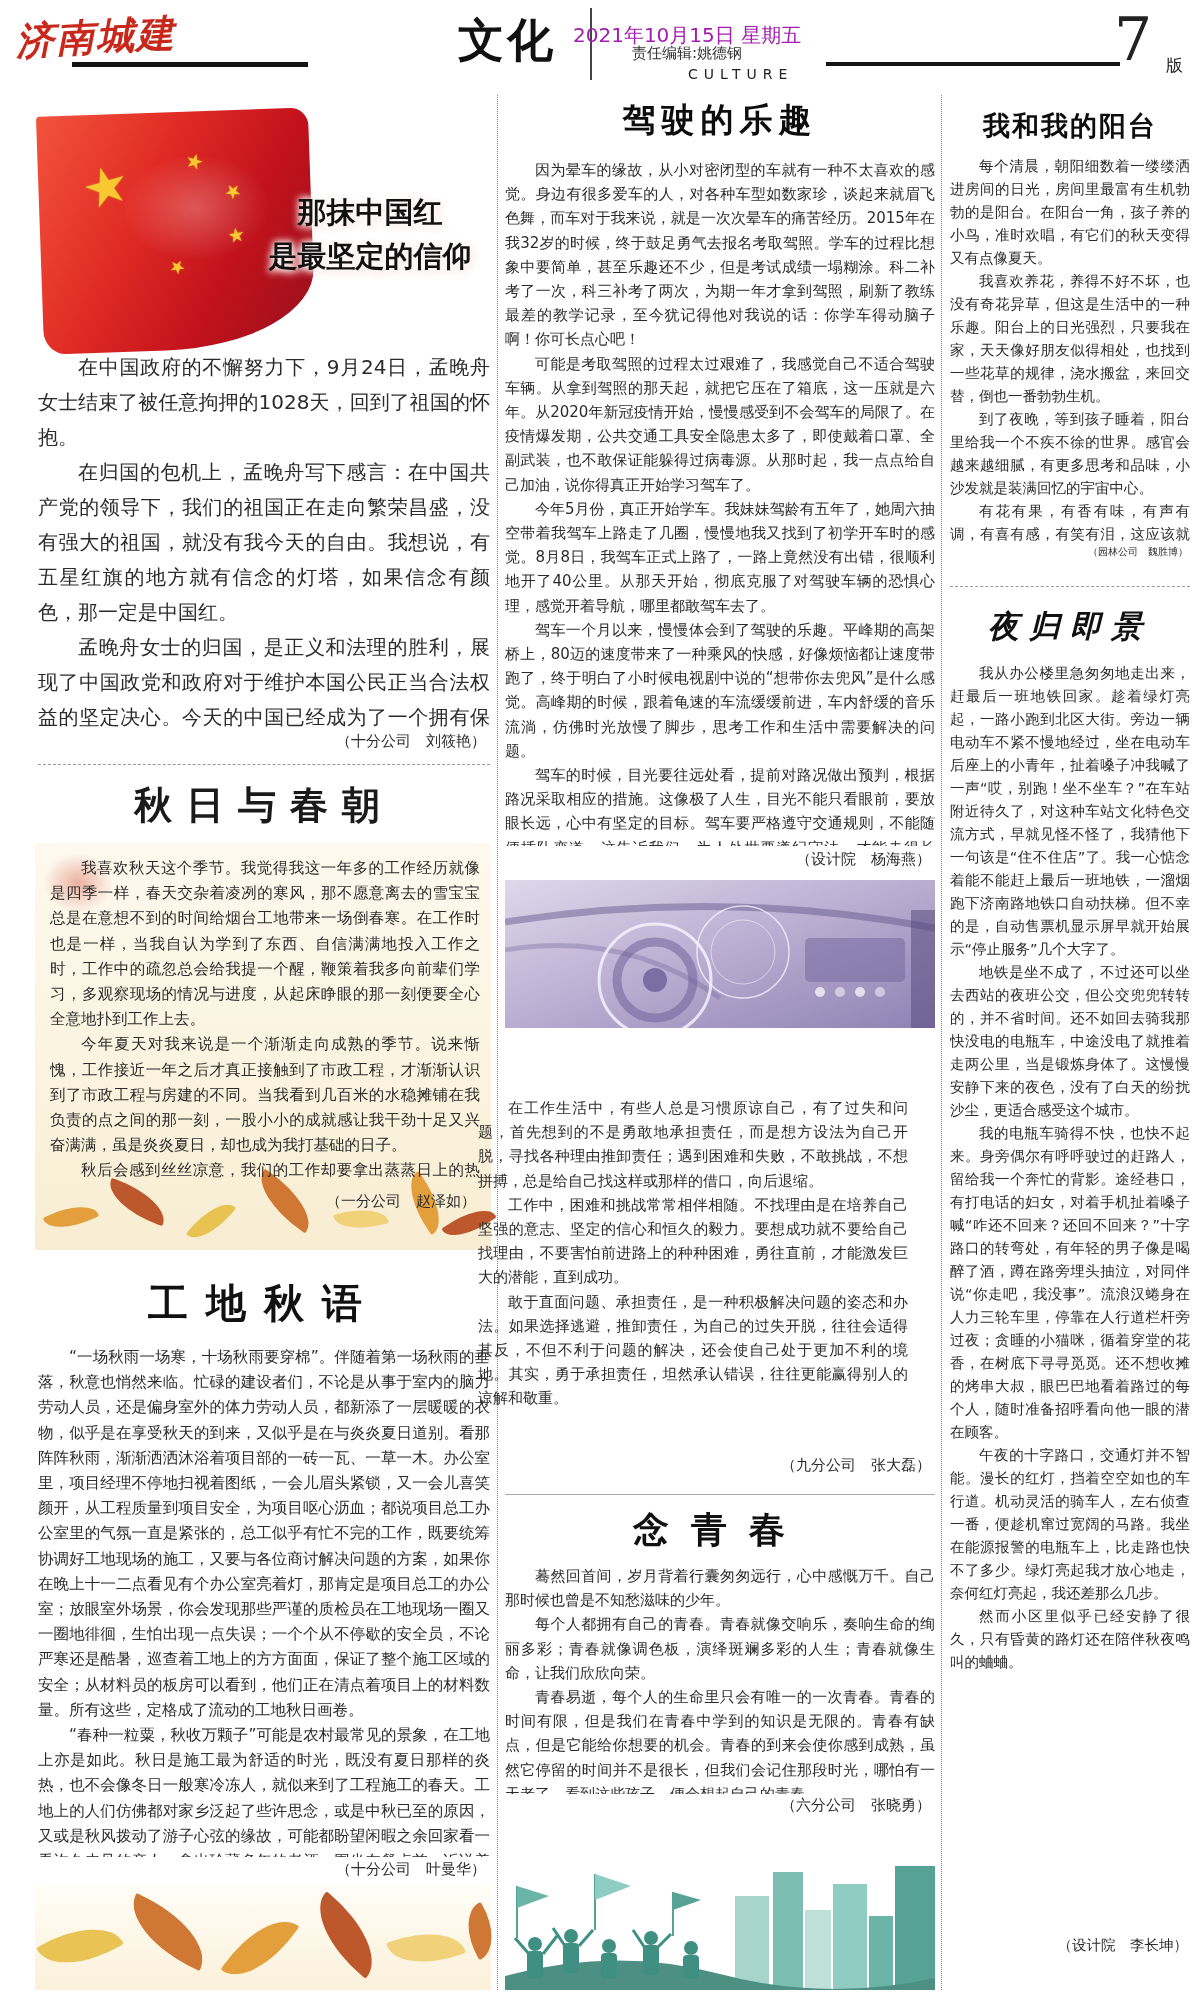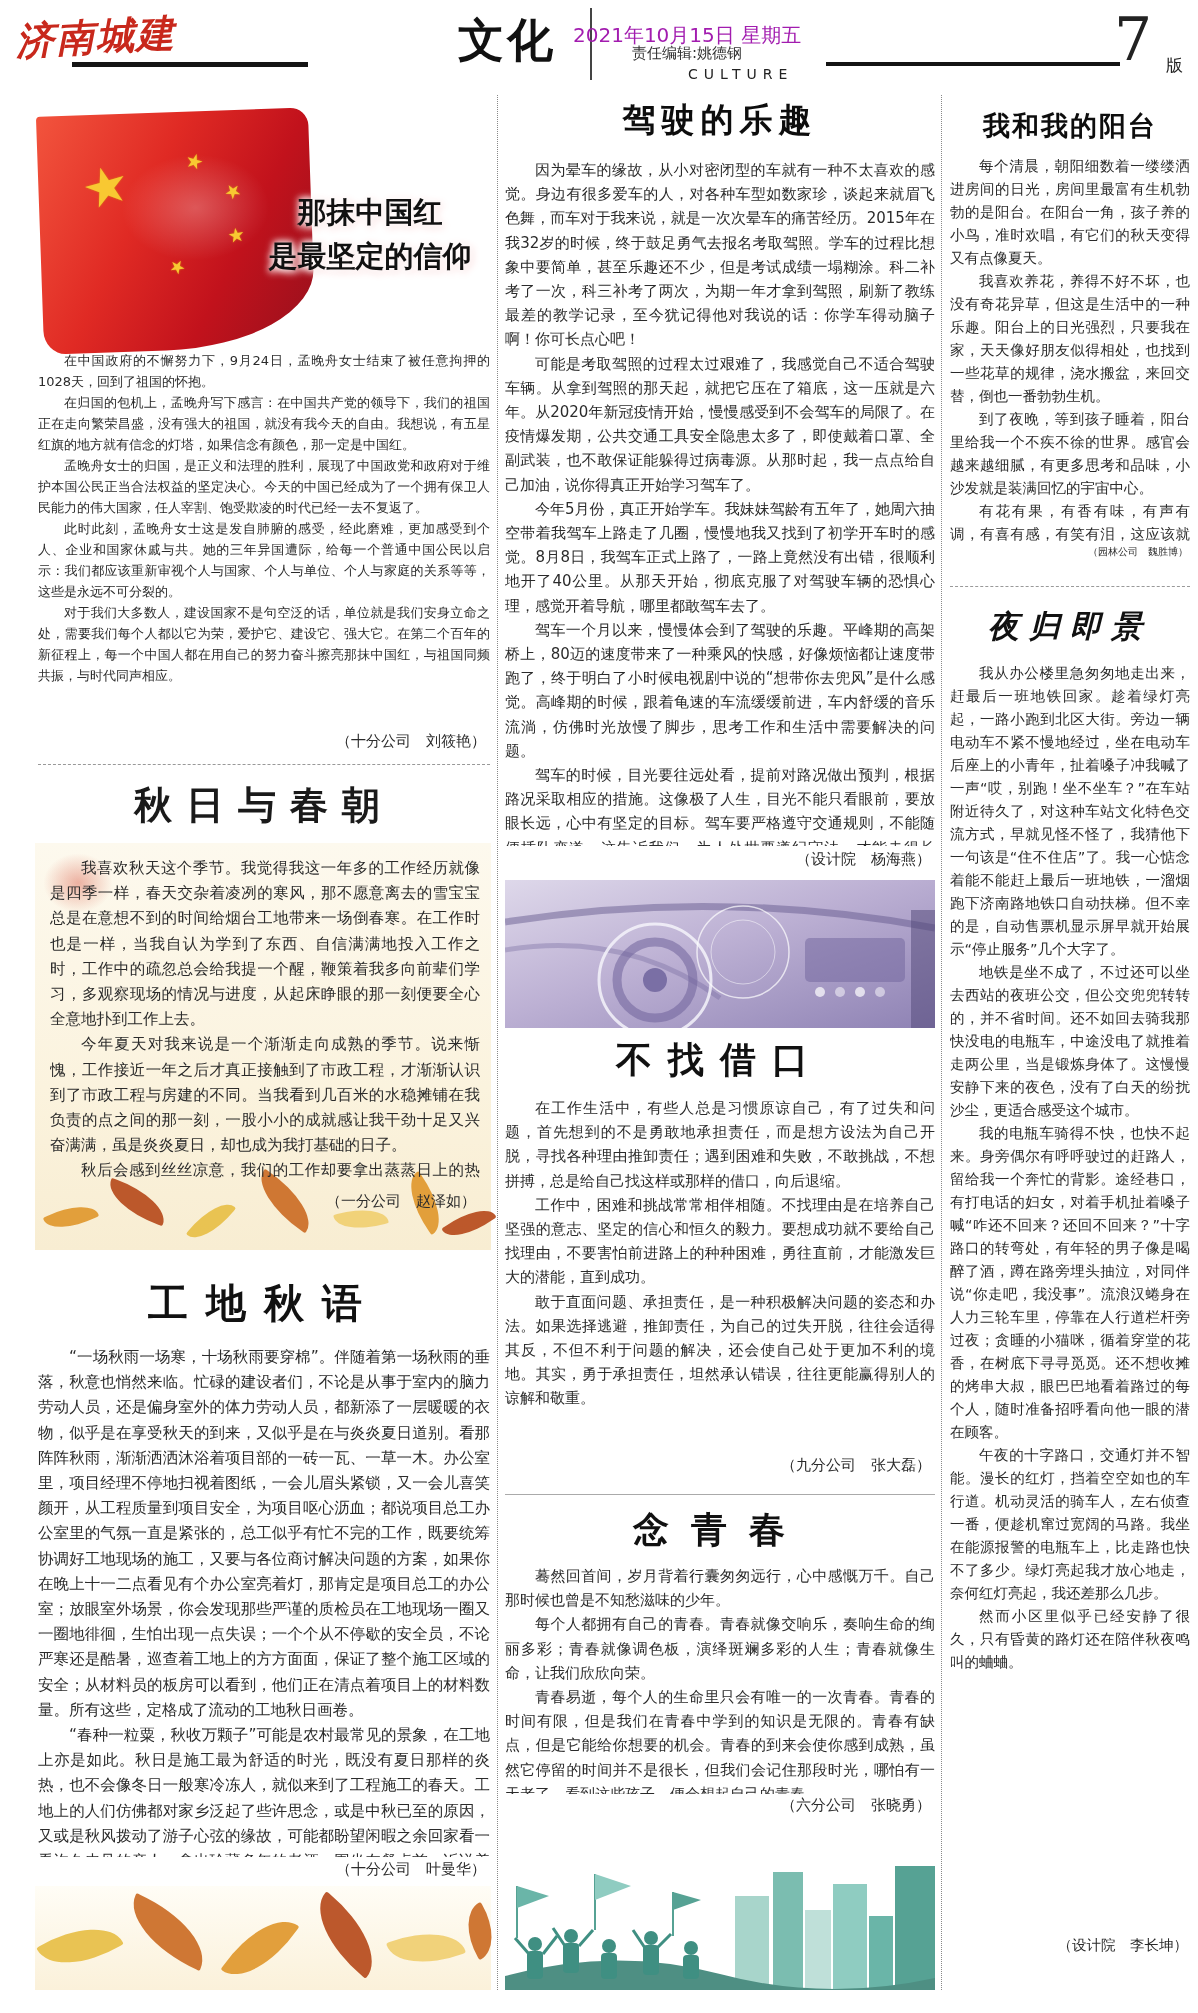--- a/index.html
+++ b/index.html
@@ -30,21 +30,21 @@
   .flag-img .shine{position:absolute;left:30%;top:18%;width:55%;height:45%;
      background:radial-gradient(ellipse at center,rgba(255,255,255,.25),rgba(255,255,255,0) 70%);border-radius:50%;}
   .star{position:absolute;color:#f8c832;line-height:1;text-shadow:0 0 2px #d98f12;}
   .star.big{left:44px;top:46px;font-size:52px;transform:rotate(-14deg);}
   .star.s1{left:148px;top:40px;font-size:20px;transform:rotate(18deg);}
   .star.s2{left:186px;top:72px;font-size:19px;transform:rotate(40deg);}
   .star.s3{left:188px;top:116px;font-size:19px;transform:rotate(65deg);}
   .star.s4{left:128px;top:146px;font-size:18px;transform:rotate(30deg);}
   .flag-title{left:240px;top:190px;width:260px;font-size:29px;font-weight:bold;line-height:44px;color:#111;
      text-shadow:0 0 6px #ffffff,0 0 10px #ffffff,2px 2px 8px #f7c9c9;z-index:5;text-align:center;}
-  .art1-body{left:38px;top:350px;width:452px;height:380px;font-size:13px;line-height:21px;overflow:hidden;}
+  .art1-body{left:38px;top:350px;width:452px;height:380px;font-size:20px;line-height:35px;overflow:hidden;}
   .art1-byline{left:38px;top:732px;width:448px;}
   .hr1{left:38px;top:764px;width:452px;border-top:1px dashed #999;}
   .art2-title{left:38px;top:780px;width:452px;text-align:center;
      font-family:"DejaVu Serif","Liberation Serif",serif;font-weight:bold;font-size:38px;letter-spacing:14px;color:#1a1a1a;}
   .cream{left:35px;top:843px;width:456px;height:407px;
      background:linear-gradient(180deg,#fdf9ee 0%,#fbf3de 60%,#f8edd2 100%);}
   .cream .stain{position:absolute;left:8px;top:10px;width:70px;height:60px;
      background:radial-gradient(ellipse at center,rgba(216,90,70,.45),rgba(216,90,70,0) 70%);}
   .leaf{position:absolute;width:52px;height:22px;border-radius:2px 100% 2px 100%;opacity:.95;}
   .lfA{background:#e09a33;}.lfB{background:#cc702a;}.lfC{background:#e8c04b;}.lfD{background:#b84f22;}.lfE{background:#f0d074;}
@@ -69,21 +69,21 @@
   .leaves2 .leaf:nth-child(4){left:268px;top:28px;transform:rotate(40deg);width:86px;height:42px;}
   .leaves2 .leaf:nth-child(5){left:355px;top:44px;transform:rotate(-20deg);width:72px;height:36px;}
   .leaves2 .leaf:nth-child(6){left:420px;top:30px;transform:rotate(60deg);width:50px;height:30px;}
   
   .art4-title{left:505px;top:98px;width:430px;text-align:center;font-size:33px;font-weight:bold;letter-spacing:6px;color:#0d0d0d;}
   .art4-body{left:505px;top:158px;width:430px;height:688px;font-size:15px;line-height:24.2px;overflow:hidden;}
   .art4-byline{left:505px;top:850px;width:426px;}
   .car-img{left:505px;top:880px;width:430px;height:148px;}
   .art5-title{left:505px;top:1036px;width:430px;text-align:center;
      font-family:"DejaVu Serif","Liberation Serif",serif;font-weight:bold;font-size:36px;letter-spacing:16px;color:#111;}
-  .art5-body{left:505px;top:1096px;width:430px;height:356px;font-size:15px;line-height:24.2px;overflow:hidden;}
+  .art5-body{left:478px;top:1096px;width:430px;height:356px;font-size:15px;line-height:24.2px;overflow:hidden;}
   .art5-byline{left:505px;top:1456px;width:426px;}
   .hr2{left:505px;top:1494px;width:430px;border-top:1px solid #aaa;}
   .art6-title{left:505px;top:1506px;width:430px;text-align:center;
      font-family:"DejaVu Serif","Liberation Serif",serif;font-weight:bold;font-size:36px;letter-spacing:22px;color:#111;}
   .art6-body{left:505px;top:1564px;width:430px;height:230px;font-size:15px;line-height:24.2px;overflow:hidden;}
   .art6-byline{left:505px;top:1796px;width:426px;}
   .crowd-img{left:505px;top:1826px;width:430px;height:164px;}
   
   .art7-title{left:950px;top:100px;width:240px;text-align:center;font-size:27px;font-weight:bold;letter-spacing:2px;color:#0d0d0d;margin-top:8px;}
   .art7-body{left:950px;top:155px;width:240px;height:386px;font-size:14.5px;line-height:23px;overflow:hidden;}
@@ -201,21 +201,20 @@
       <circle cx="238" cy="72" r="32" fill="none" stroke="#ffffff" stroke-width="1" opacity="0.5"></circle>
       <rect x="300" y="58" width="100" height="44" rx="5" fill="#6f639b" opacity="0.5"></rect>
       <circle cx="315" cy="112" r="5" fill="#ffffff" opacity="0.7"></circle>
       <circle cx="335" cy="112" r="5" fill="#ffffff" opacity="0.5"></circle>
       <circle cx="355" cy="112" r="5" fill="#ffffff" opacity="0.7"></circle>
       <circle cx="375" cy="112" r="5" fill="#ffffff" opacity="0.5"></circle>
       <rect x="406" y="30" width="24" height="118" fill="#4f4576" opacity="0.5"></rect>
     </svg>
   </div>
 
-  <div class="abs art5-title">不找借口</div>
   <div class="abs art5-body body">
     <p>在工作生活中，有些人总是习惯原谅自己，有了过失和问题，首先想到的不是勇敢地承担责任，而是想方设法为自己开脱，寻找各种理由推卸责任；遇到困难和失败，不敢挑战，不想拼搏，总是给自己找这样或那样的借口，向后退缩。</p>
     <p>工作中，困难和挑战常常相伴相随。不找理由是在培养自己坚强的意志、坚定的信心和恒久的毅力。要想成功就不要给自己找理由，不要害怕前进路上的种种困难，勇往直前，才能激发巨大的潜能，直到成功。</p>
     <p>敢于直面问题、承担责任，是一种积极解决问题的姿态和办法。如果选择逃避，推卸责任，为自己的过失开脱，往往会适得其反，不但不利于问题的解决，还会使自己处于更加不利的境地。其实，勇于承担责任，坦然承认错误，往往更能赢得别人的谅解和敬重。</p>
   </div>
   <div class="abs art5-byline byline">（九分公司　张大磊）</div>
   <div class="abs hr2"></div>
 
   <div class="abs art6-title">念青春</div>
   <div class="abs art6-body body">

